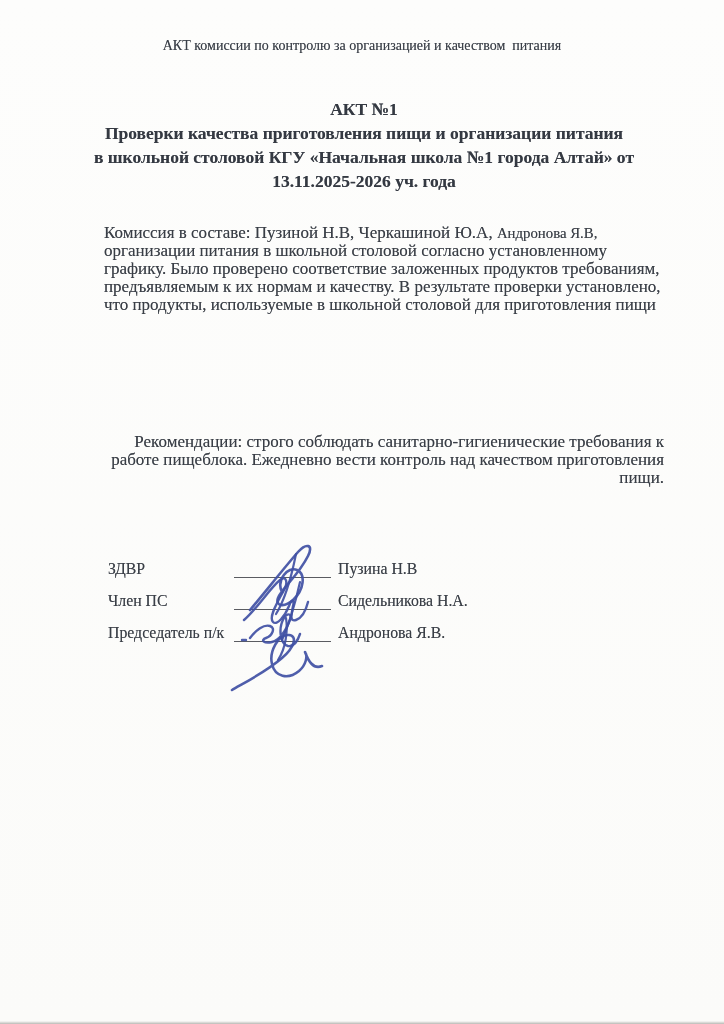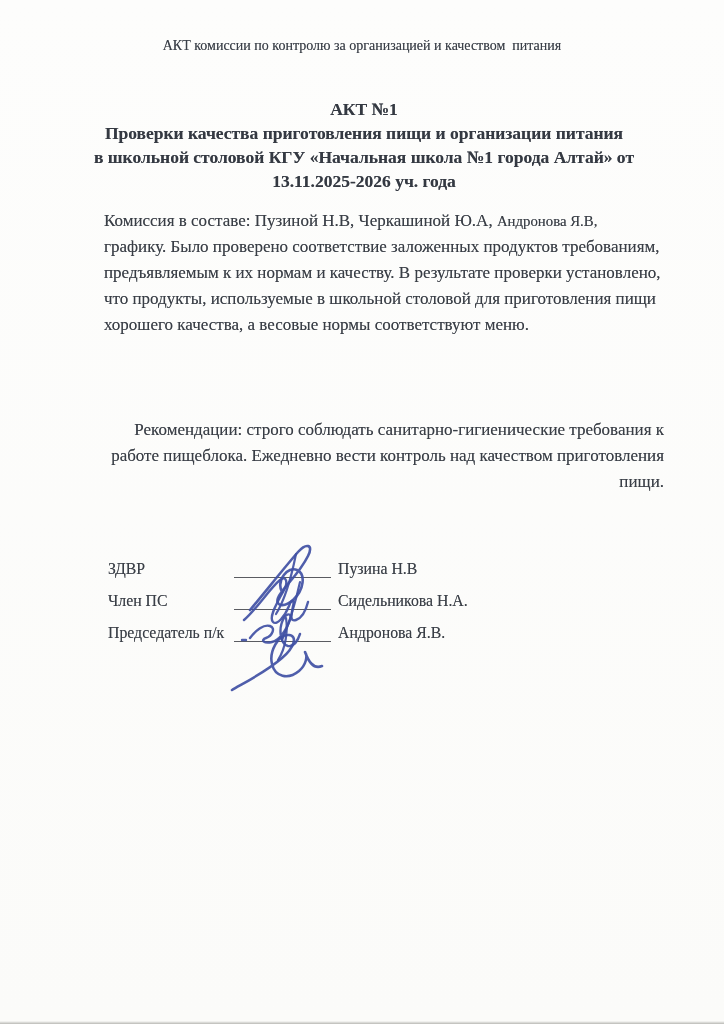--- a/index.html
+++ b/index.html
@@ -32,22 +32,23 @@
     font-weight: bold;
     font-size: 17.5px;
     line-height: 24px;
     color: #343942;
   }
 
   .paragraph {
     position: absolute;
     left: 104px;
     font-size: 17px;
-    line-height: 26px;
+    line-height: 18px;
     color: #393e46;
+    margin-top: 16px;
   }
   .p1 { top: 208px; width: 560px; }
   .p2 { top: 417px; width: 560px; text-align: right; }
   .pline { white-space: pre; }
   .small-inline { font-size: 14.8px; }
 
   .sig-row { position: absolute; left: 0; width: 572px; height: 32px; font-family: Liberation Serif, serif; }
   .sig-role {
     position: absolute; left: 108px; top: 4px;
     font-size: 15.8px; color: #3a3f47;
@@ -87,24 +88,24 @@
 
   <div class="title-block">
     <div>АКТ №1</div>
     <div>Проверки качества приготовления пищи и организации питания</div>
     <div>в школьной столовой КГУ «Начальная школа №1 города Алтай» от</div>
     <div>13.11.2025-2026 уч. года</div>
   </div>
 
   <div class="paragraph p1">
     <div class="pline"><span>Комиссия в составе: Пузиной Н.В, Черкашиной Ю.А, </span><span class="small-inline">Андронова Я.В,</span></div>
+    <div class="pline">организации питания в школьной столовой согласно установленному</div>
     <div class="pline">графику. Было проверено соответствие заложенных продуктов требованиям,</div>
     <div class="pline">предъявляемым к их нормам и качеству. В результате проверки установлено,</div>
     <div class="pline">что продукты, используемые в школьной столовой для приготовления пищи</div>
-    <div class="pline">хорошего качества, а весовые нормы соответствуют меню.</div>
   </div>
 
   <div class="paragraph p2">
     <div class="pline">Рекомендации: строго соблюдать санитарно-гигиенические требования к</div>
     <div class="pline">работе пищеблока. Ежедневно вести контроль над качеством приготовления</div>
     <div class="pline">пищи.</div>
   </div>
 
   <div class="sig-row" style="top:556px">
     <span class="sig-role">ЗДВР</span>

